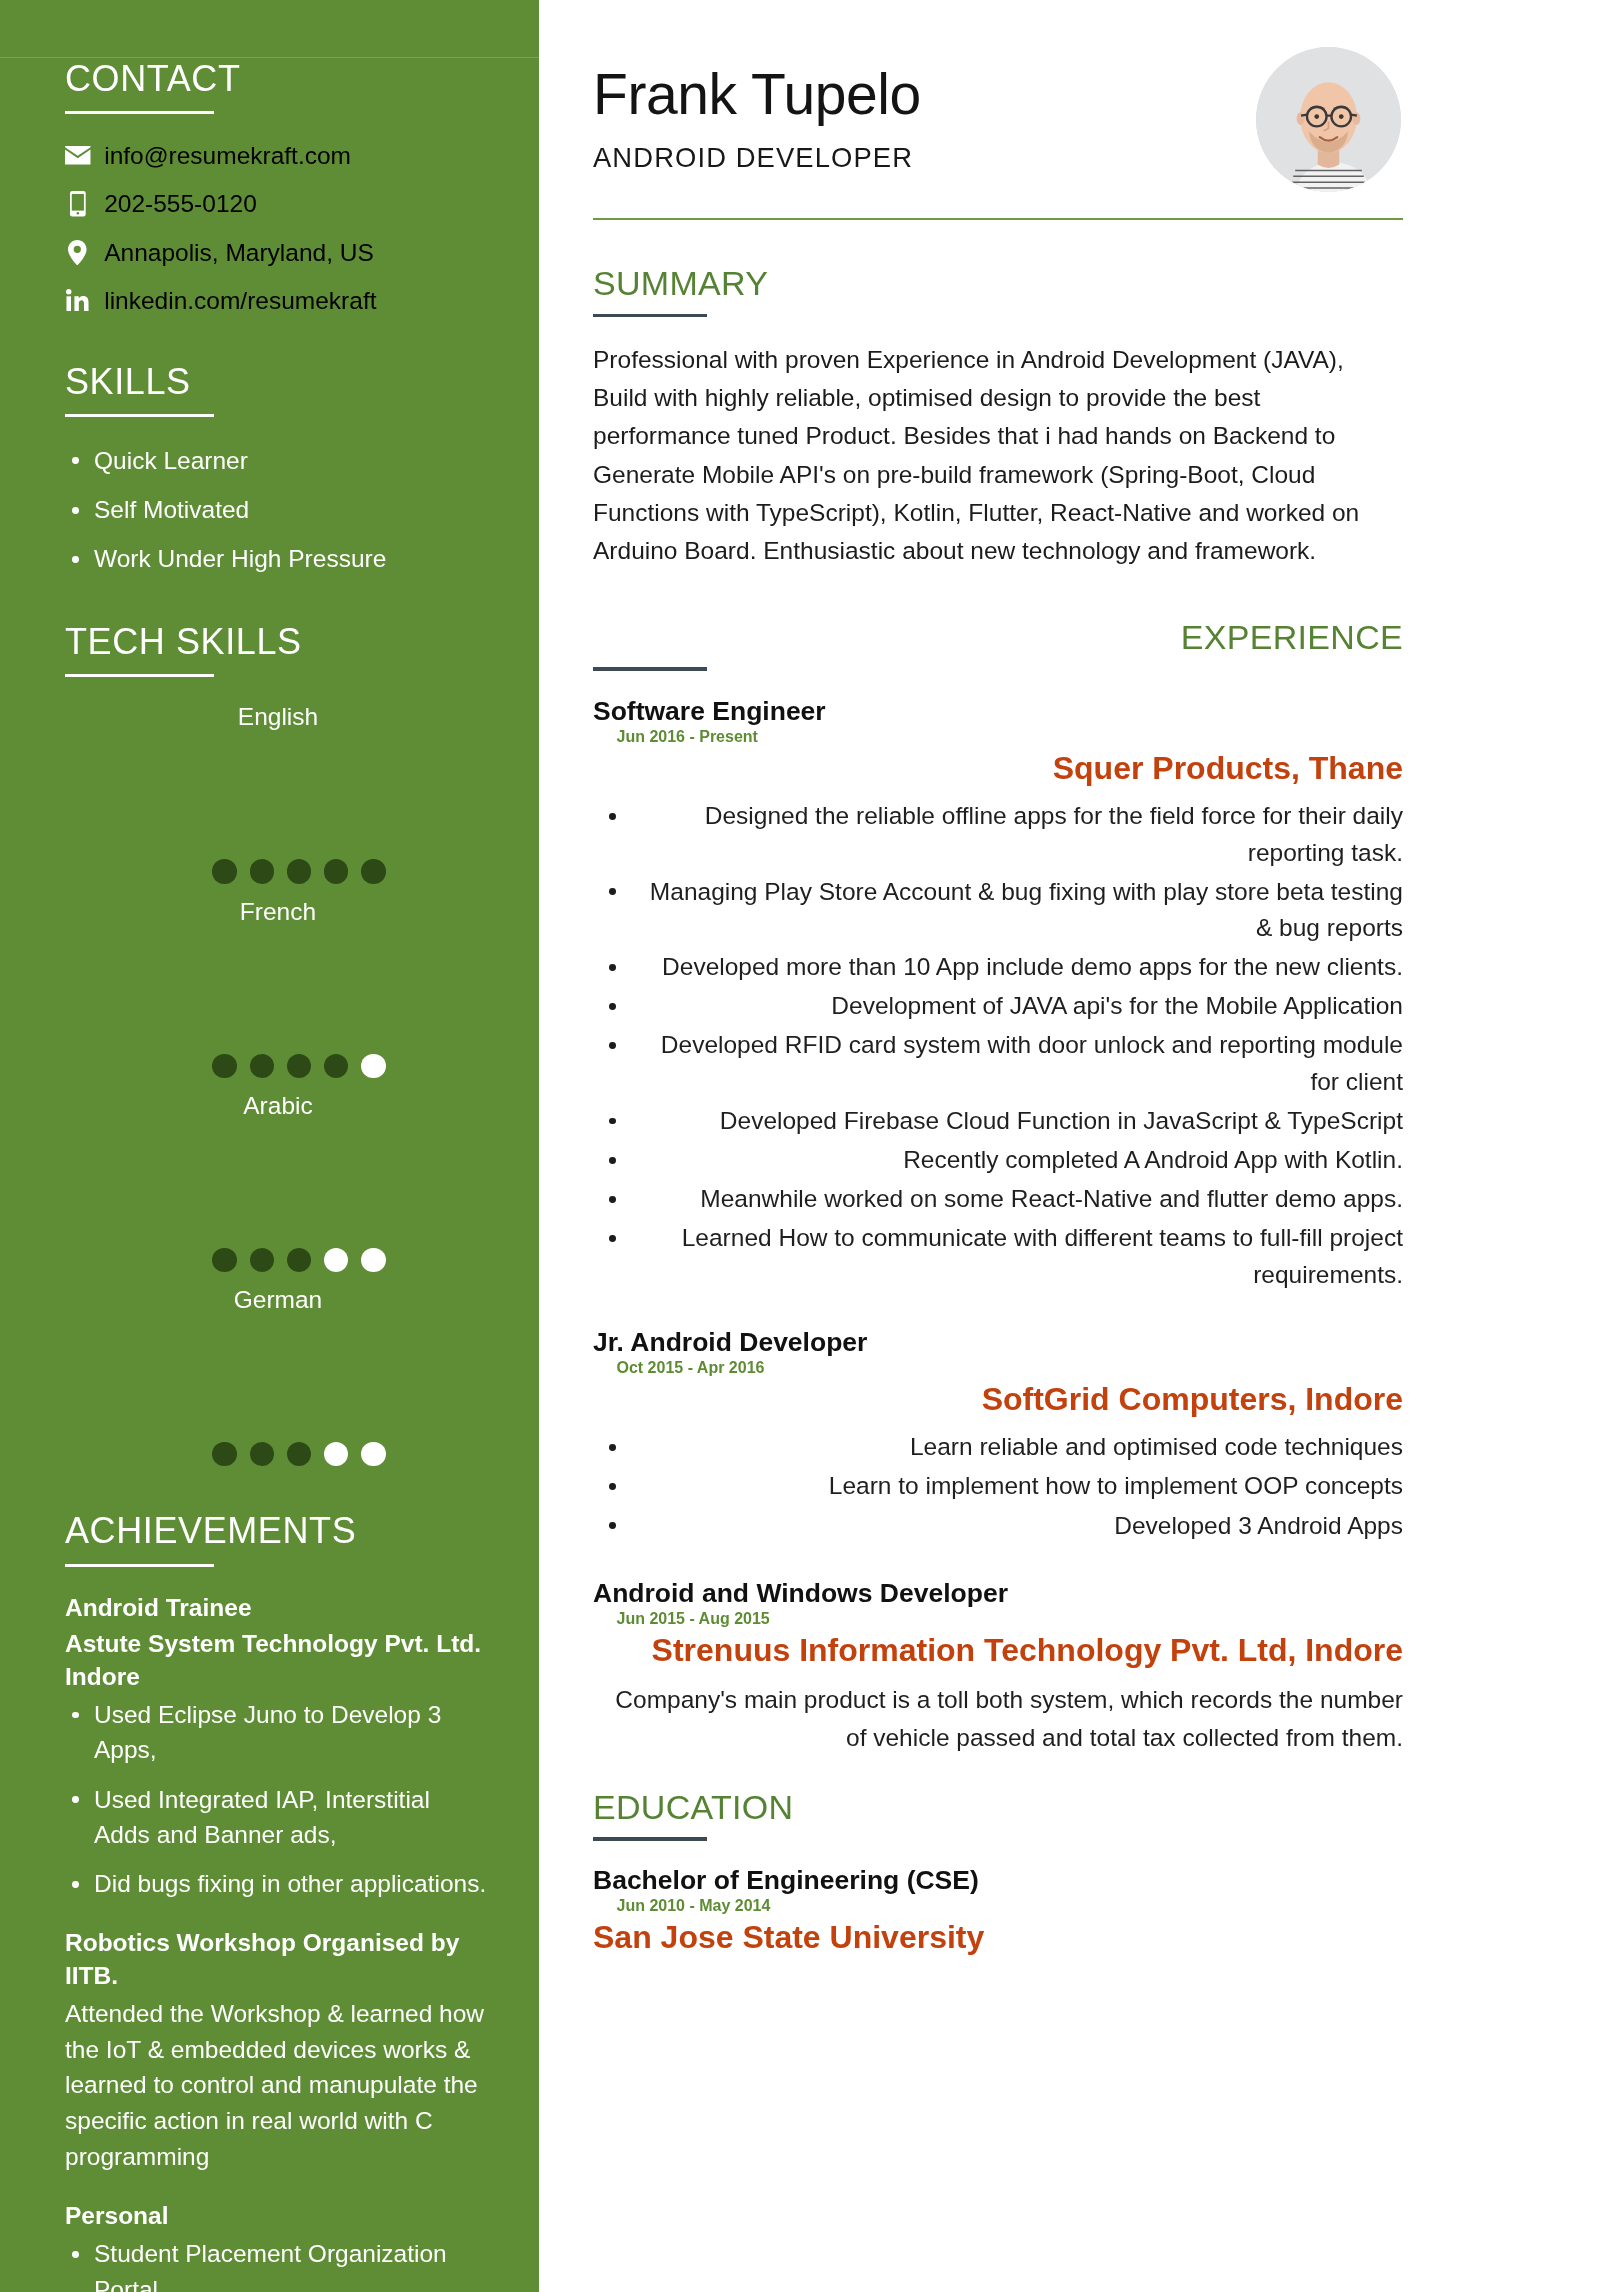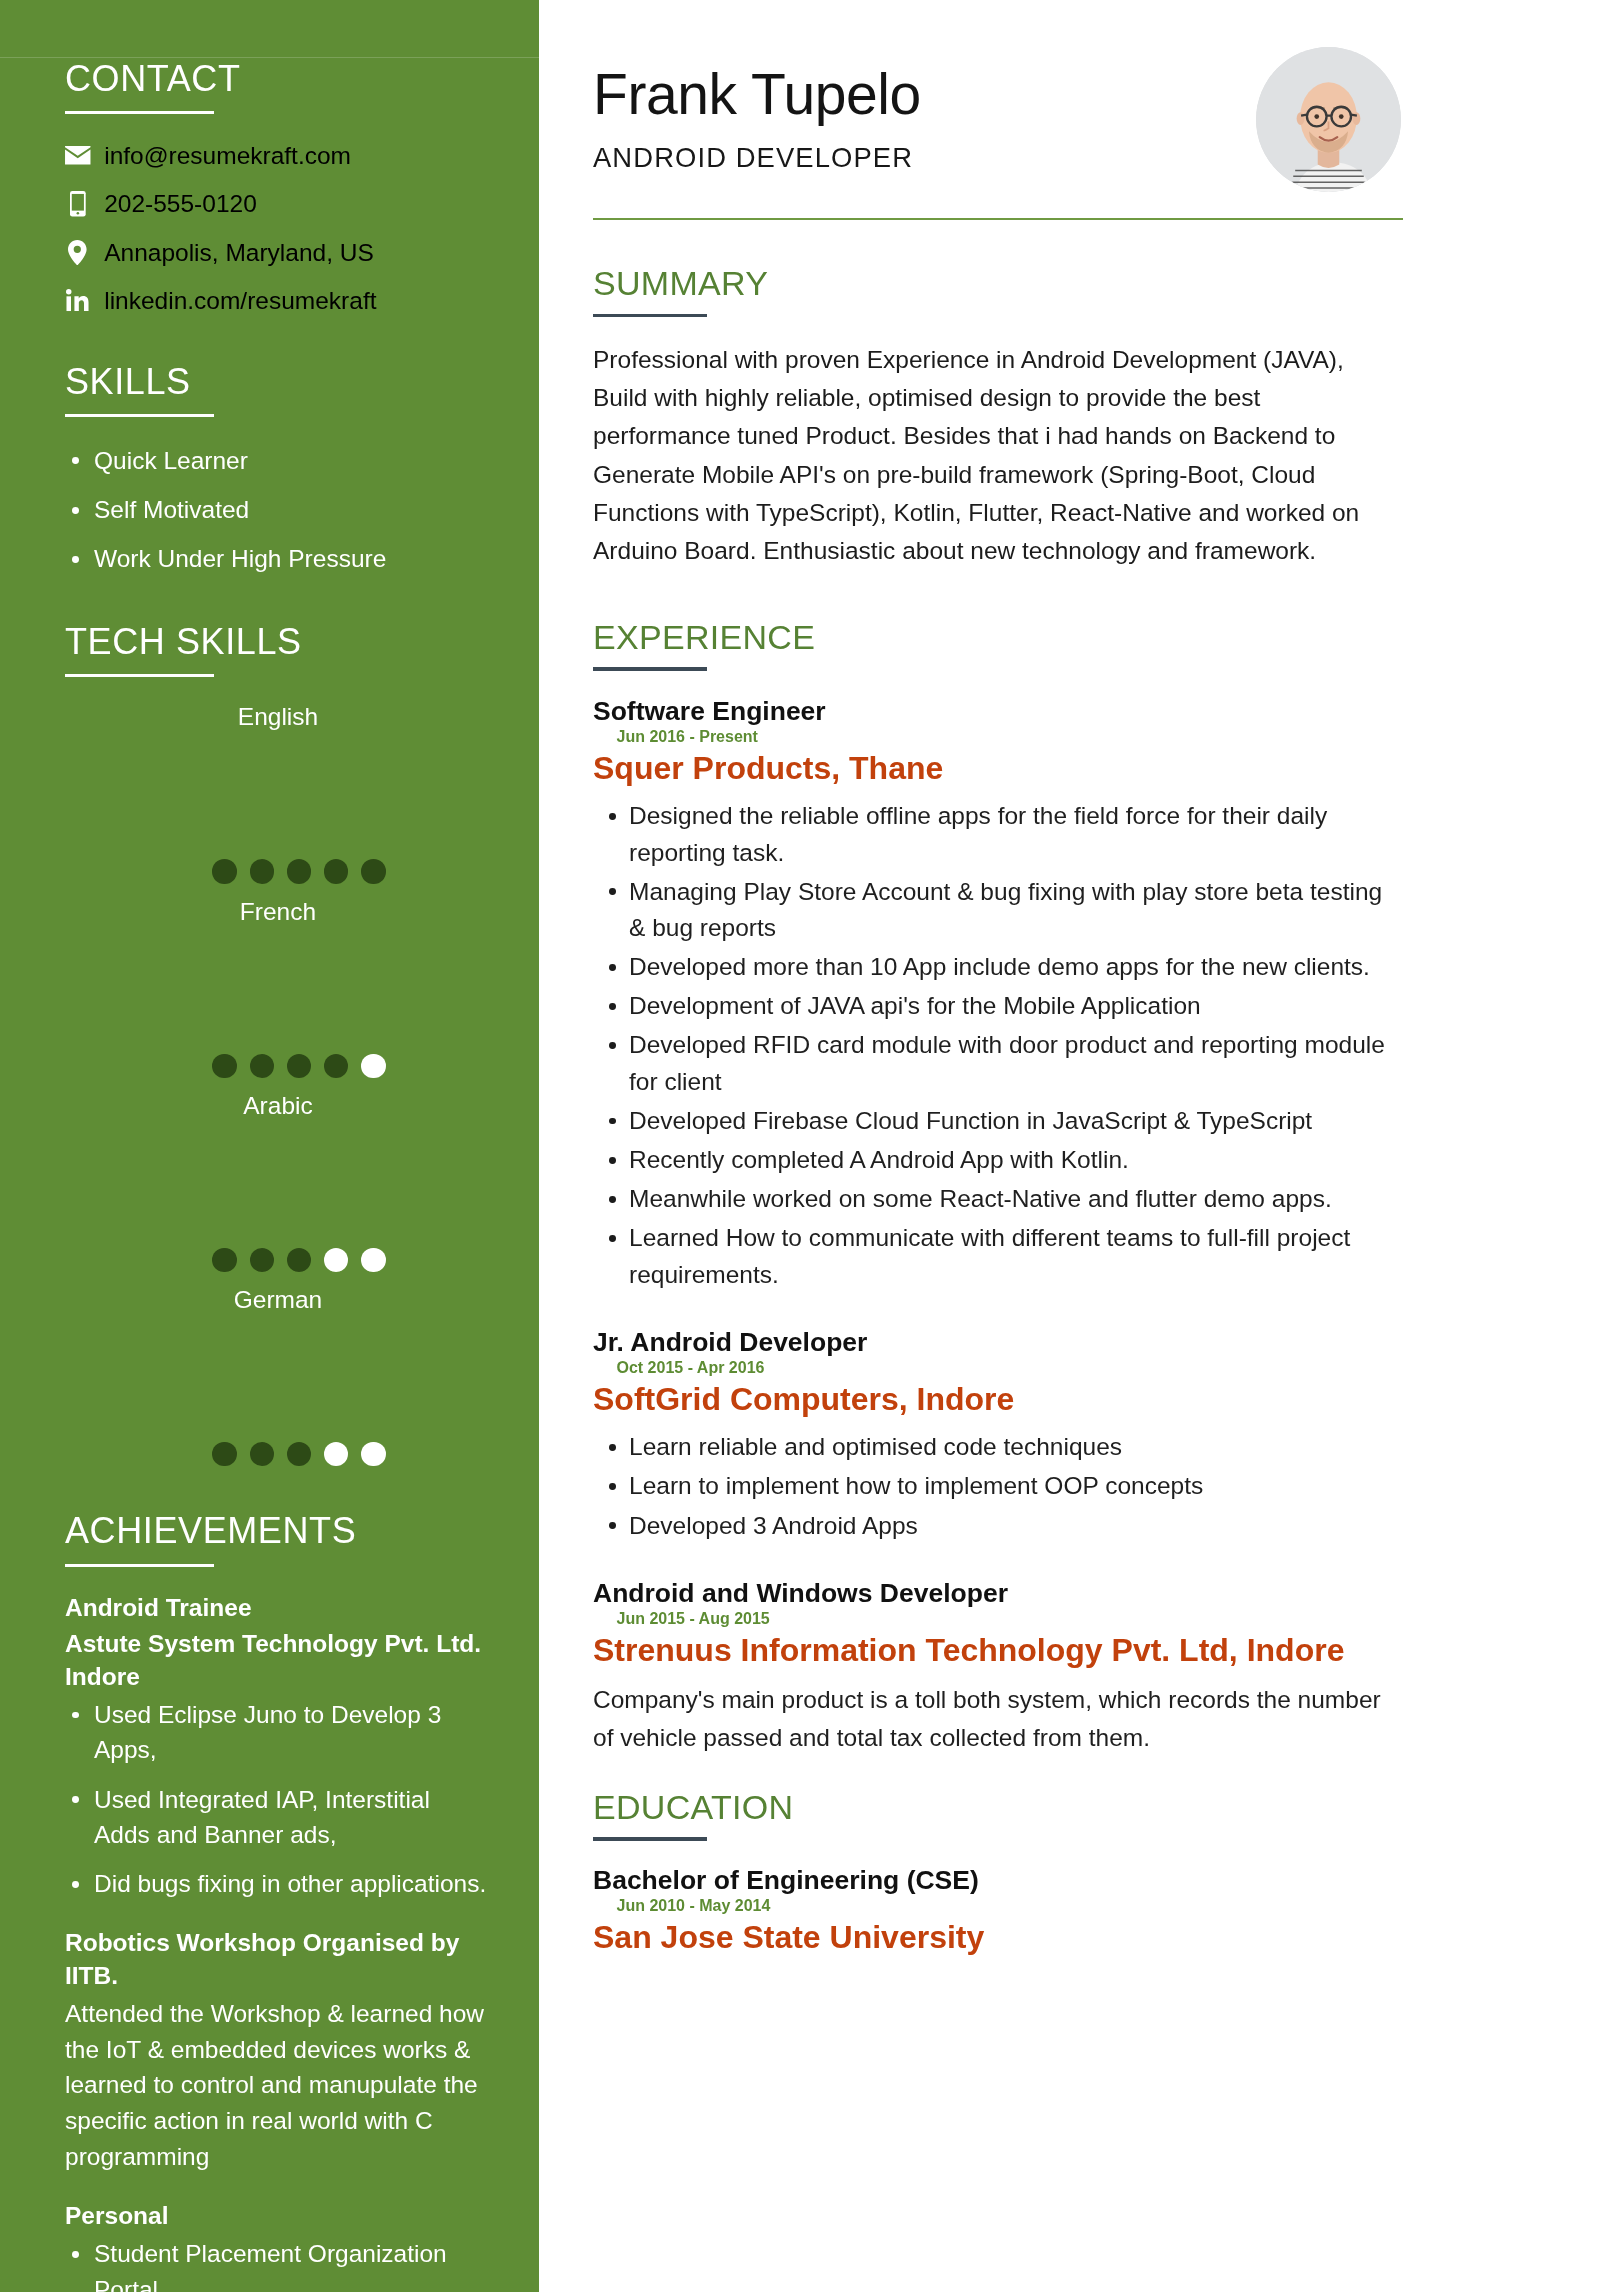--- a/index.html
+++ b/index.html
@@ -188,21 +188,21 @@
     margin-top: 10.8px;
     margin-bottom: 23.5px;
   }
 
   .summary-text {
     font-size: 24.5px;
     line-height: 1.56;
     color: #1c1c1c;
   }
 
-  .section-gap { margin-top: 49px; }
+  .section-gap { margin-top: 49px; text-align: right; }
 
   .job { margin-bottom: 33px; }
   .job-head {
     display: flex;
     justify-content: space-between;
     align-items: baseline;
     flex-direction: column;
   }
   .job-title {
     font-size: 26.5px;
@@ -460,21 +460,21 @@
         <div class="job-head">
           <span class="job-title">Software Engineer</span>
           <span class="job-date">Jun 2016 - Present</span>
         </div>
         <div class="job-company">Squer Products, Thane</div>
         <ul class="job-bullets">
           <li>Designed the reliable offline apps for the field force for their daily reporting task.</li>
           <li>Managing Play Store Account &amp; bug fixing with play store beta testing &amp; bug reports</li>
           <li>Developed more than 10 App include demo apps for the new clients.</li>
           <li>Development of JAVA api's for the Mobile Application</li>
-          <li>Developed RFID card module with door product and reporting module for client</li>
+          <li>Developed RFID card system with door unlock and reporting module for client</li>
           <li>Developed Firebase Cloud Function in JavaScript &amp; TypeScript</li>
           <li>Recently completed A Android App with Kotlin.</li>
           <li>Meanwhile worked on some React-Native and flutter demo apps.</li>
           <li>Learned How to communicate with different teams to full-fill project requirements.</li>
         </ul>
       </div>
 
       <div class="job">
         <div class="job-head">
           <span class="job-title">Jr. Android Developer</span>

